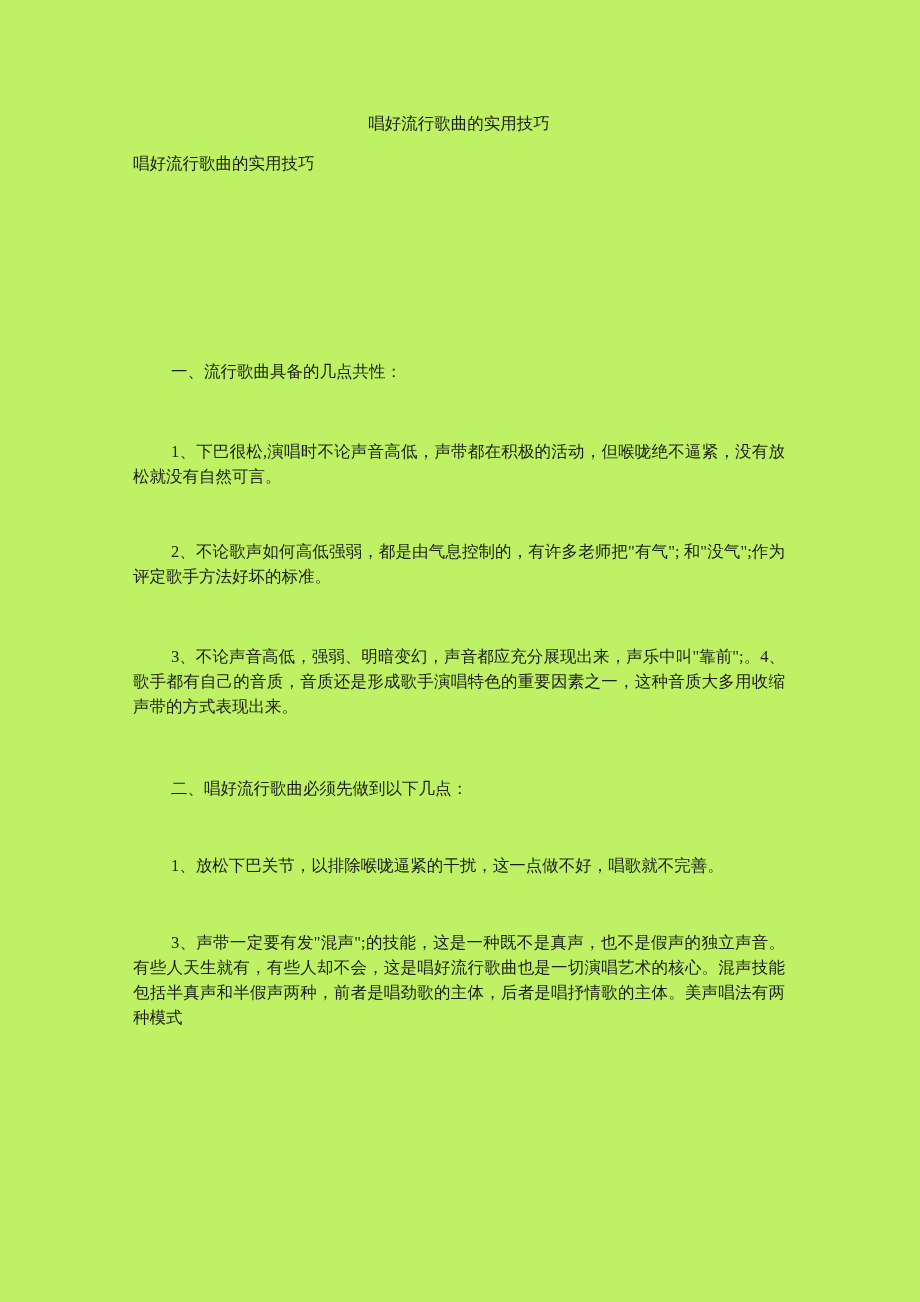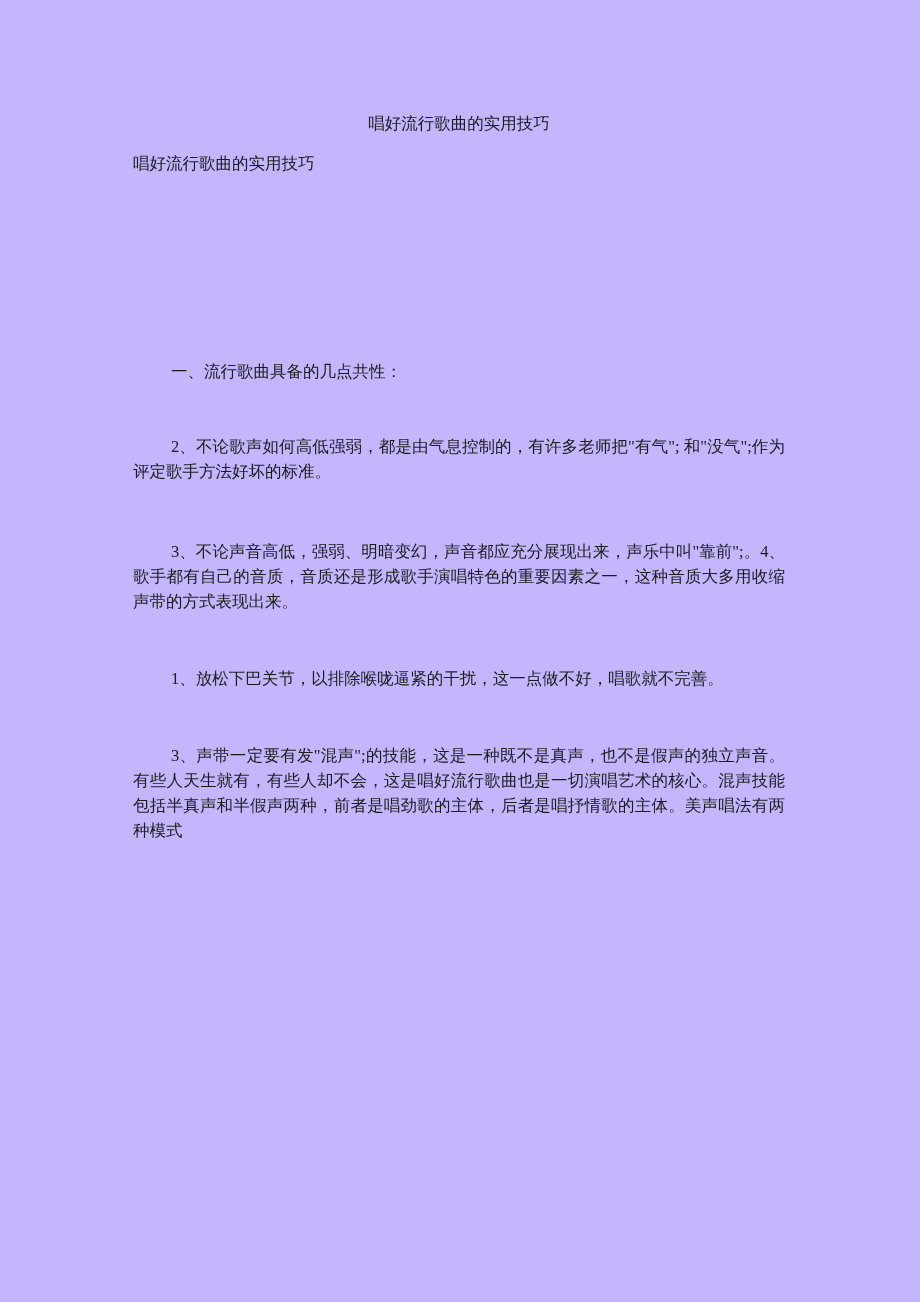--- a/index.html
+++ b/index.html
@@ -4,21 +4,21 @@
 <style>
   html, body {
     margin: 0;
     padding: 0;
     background: #ffffff;
   }
   .page {
     position: relative;
     width: 920px;
     height: 1302px;
-    background: #c4b5fd;
+    background: #bef264;
     overflow: hidden;
     font-family: "Liberation Serif", "DejaVu Serif", serif;
     font-size: 16.5px;
     line-height: 25px;
     color: #1c1c1c;
   }
   .content {
     padding: 0 135px 0 133px;
   }
   .content p {
@@ -52,25 +52,27 @@
 <div class="page">
   <div class="content">
 
     <p class="doc-title">唱好流行歌曲的实用技巧</p>
 
     <p class="doc-subtitle">唱好流行歌曲的实用技巧</p>
 
 
     <p class="heading h-one">一、流行歌曲具备的几点共性：</p>
 
+    <p class="para p11">1、下巴很松,演唱时不论声音高低，声带都在积极的活动，但喉咙绝不逼紧，没有放松就没有自然可言。</p>
 
     <p class="para p12">2、不论歌声如何高低强弱，都是由气息控制的，有许多老师把"有气"; 和"没气";作为评定歌手方法好坏的标准。</p>
 
     <p class="para p13">3、不论声音高低，强弱、明暗变幻，声音都应充分展现出来，声乐中叫"靠前";。4、歌手都有自己的音质，音质还是形成歌手演唱特色的重要因素之一，这种音质大多用收缩声带的方式表现出来。</p>
 
+    <p class="heading h-two">二、唱好流行歌曲必须先做到以下几点：</p>
 
     <p class="para p21">1、放松下巴关节，以排除喉咙逼紧的干扰，这一点做不好，唱歌就不完善。</p>
 
 
     <p class="para p23">3、声带一定要有发"混声";的技能，这是一种既不是真声，也不是假声的独立声音。有些人天生就有，有些人却不会，这是唱好流行歌曲也是一切演唱艺术的核心。混声技能包括半真声和半假声两种，前者是唱劲歌的主体，后者是唱抒情歌的主体。美声唱法有两种模式</p>
 
   </div>
 </div>
 
 </body></html>

